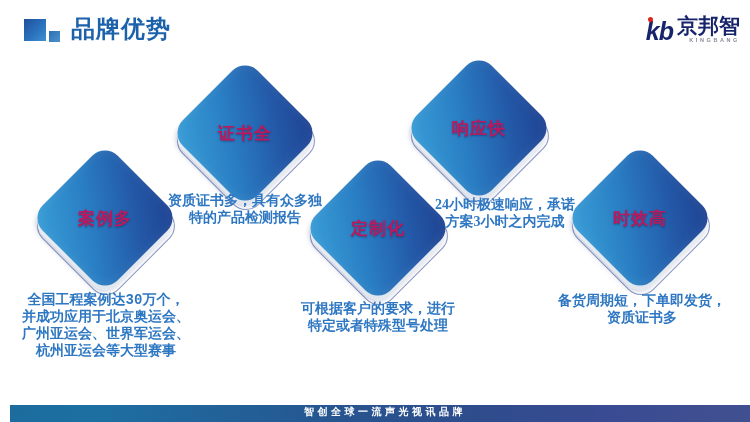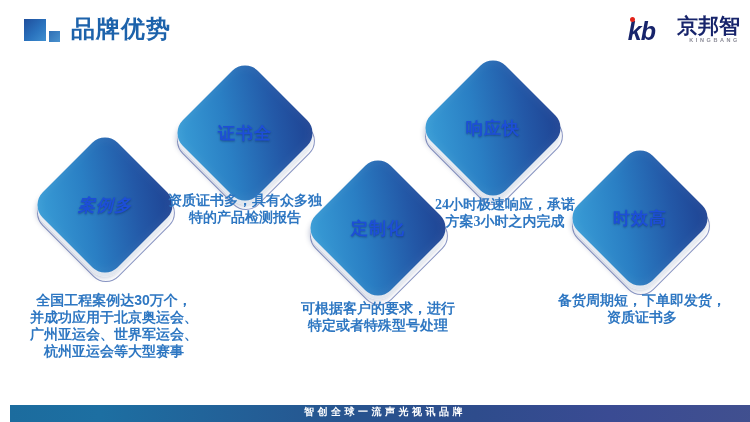--- a/index.html
+++ b/index.html
@@ -23,21 +23,21 @@
     left:49px;top:31px;width:11px;height:11px;
     background:linear-gradient(135deg,#2f6fb5 0%,#4a93cf 100%);
   }
   .page-title{
     position:absolute;left:71px;top:14px;
     font-size:24px;font-weight:bold;color:#1c62ab;
     letter-spacing:1px;line-height:30px;white-space:nowrap;
   }
 
   
-  .logo{position:absolute;right:10px;top:14px;height:30px;display:flex;align-items:flex-end;gap:18px;}
+  .logo{position:absolute;right:10px;top:14px;height:30px;display:flex;align-items:flex-end;}
   .logo-kb{
     position:relative;
     font-size:25px;font-weight:bold;color:#17246b;
     line-height:26px;letter-spacing:-1px;font-style:italic;
   }
   .logo-dot{
     position:absolute;left:2px;top:-1px;width:5px;height:5px;border-radius:50%;
     background:#e2231a;
   }
   .logo-cn-wrap{margin-left:4px;display:flex;flex-direction:column;align-items:flex-end;}
@@ -71,39 +71,39 @@
     background:linear-gradient(135deg,#f2f5fa 0%,#dfe5ee 100%);
     box-shadow:0 2px 5px rgba(30,50,110,.25);
   }
   .dia-face{
     background:linear-gradient(215deg,#1e3f8f 0%,#2358a7 28%,#2a7fc4 62%,#3aa0d8 100%);
     box-shadow:inset 0 0 12px rgba(255,255,255,.08);
   }
   .dia-label{
     position:absolute;left:0;top:0;width:106px;height:106px;
     display:flex;align-items:center;justify-content:center;
-    color:#1d4ed8;font-size:17px;font-weight:bold;letter-spacing:1px;
+    color:#be185d;font-size:17px;font-weight:bold;letter-spacing:1px;
     text-shadow:0 1px 2px rgba(10,30,70,.45);
     pointer-events:none;
   }
   .desc{
     position:absolute;
     color:#2e77c2;font-size:14px;line-height:17px;
     text-align:center;font-weight:bold;
     white-space:pre-line;
   }
 
   
-  #card0 .dia-wrap{left:52px;top:152px;font-style:italic;}
-  #card0 .desc{left:8px;top:292px;width:212px;}
+  #card0 .dia-wrap{left:52px;top:165px;}
+  #card0 .desc{left:0px;top:292px;width:212px;font-family:Liberation Mono, monospace;}
   #card1 .dia-wrap{left:192px;top:80px;}
   #card1 .desc{left:155px;top:192px;width:180px;}
   #card2 .dia-wrap{left:325px;top:175px;}
   #card2 .desc{left:288px;top:300px;width:180px;}
-  #card3 .dia-wrap{left:440px;top:75px;}
+  #card3 .dia-wrap{left:426px;top:75px;}
   #card3 .desc{left:415px;top:196px;width:180px;font-family:Liberation Serif, serif;}
   #card4 .dia-wrap{left:587px;top:165px;}
   #card4 .desc{left:552px;top:292px;width:180px;}
 
   
   .footer{
     position:absolute;left:10px;bottom:0;width:750px;height:17px;
     background:linear-gradient(90deg,#1c6c9e 0%,#1d6fa2 12%,#27548f 45%,#2e4c8c 62%,#3a4b93 80%,#41508f 100%);
     display:flex;align-items:flex-start;justify-content:center;
   }

